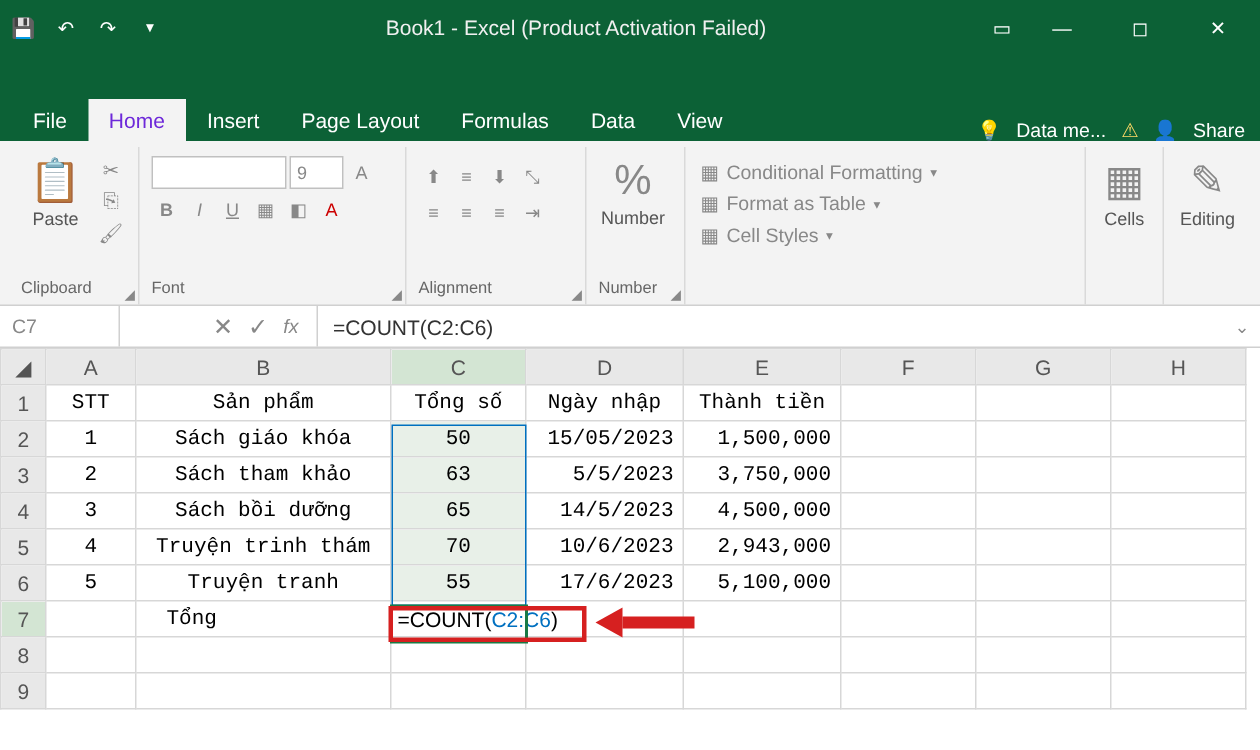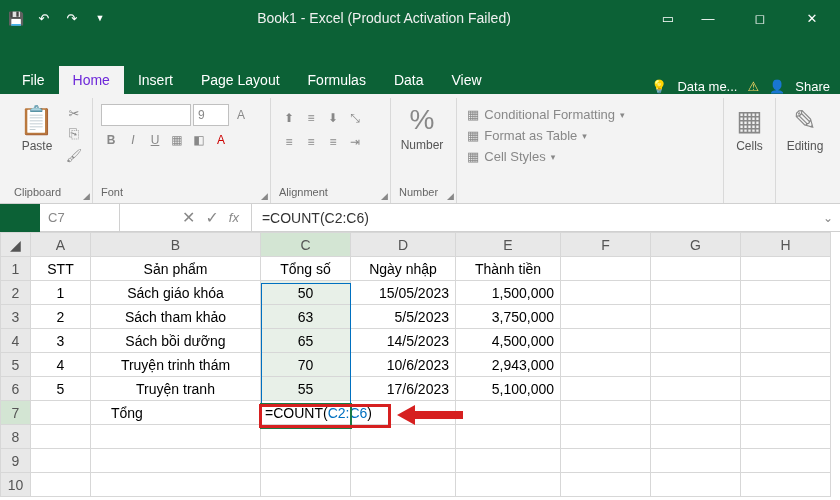--- a/index.html
+++ b/index.html
@@ -28,35 +28,35 @@
 .small-ico { width: 20px; height: 18px; font-size: 13px; color: #888; display: flex; align-items: center; justify-content: center; cursor: pointer; }
 .font-row { display: flex; gap: 2px; align-items: center; }
 .font-box { border: 1px solid #c0c0c0; background: #fff; font-size: 12px; height: 22px; display: flex; align-items: center; padding: 0 4px; color: #888; }
 .font-name { width: 90px; }
 .font-size { width: 36px; }
 .btn-row { display: flex; gap: 2px; margin-top: 4px; }
 .rb-btn { width: 20px; height: 20px; font-size: 12px; color: #888; border: 1px solid transparent; display: flex; align-items: center; justify-content: center; cursor: pointer; }
 .style-item { font-size: 13px; color: #888; padding: 3px 2px; display: flex; align-items: center; gap: 5px; cursor: pointer; }
 .dialog-launcher { position: absolute; bottom: 2px; right: 2px; font-size: 9px; color: #888; cursor: pointer; }
 
-.formula-bar { height: 28px; background: #fff; border-bottom: 1px solid #d0d0d0; display: flex; align-items: center; margin-left: 40px; }
+.formula-bar { height: 28px; background: #fff; border-bottom: 1px solid #d0d0d0; display: flex; align-items: center; }
 .name-box { width: 80px; border-right: 1px solid #d0d0d0; height: 100%; display: flex; align-items: center; padding: 0 8px; font-size: 13px; color: #888; }
 .fx-btns { display: flex; align-items: center; gap: 10px; padding: 0 12px; color: #888; border-right: 1px solid #d0d0d0; height: 100%; }
 .fx-label { font-style: italic; font-size: 13px; }
 .formula-input { flex: 1; padding: 0 10px; font-size: 14px; color: #333; }
 .formula-expand { width: 24px; text-align: center; color: #888; cursor: pointer; font-size: 12px; }
 
 .grid-area { background: #fff; position: relative; height: 296px; overflow: hidden; }
 .grid { border-collapse: collapse; table-layout: fixed; }
 .grid td, .grid th { border: 1px solid #d7d7d7; height: 24px; font-size: 14px; overflow: hidden; white-space: nowrap; }
 .row-hdr { width: 30px; background: #e8e8e8; text-align: center; color: #555; font-weight: normal; font-size: 13px; }
 .col-hdr { background: #e8e8e8; text-align: center; color: #555; font-weight: normal; padding: 2px 0; font-size: 13px; }
 .col-hdr.sel { background: #d3e5d3; }
 .row-hdr.sel { background: #d3e5d3; }
-.cell { padding: 0 6px; text-align: center; }
+.cell { padding: 0 6px; text-align: center; font-family: Liberation Mono, monospace; }
 .cell.left { text-align: left; padding-left: 20px; }
 .cell.right { text-align: right; }
 .sel-range { background: #e8f0e8; }
 .formula-cell { text-align: left; padding: 0 4px; font-size: 14px; position: relative; }
 .highlight-box { position: absolute; border: 3px solid #d62020; left: 259px; top: 172px; width: 132px; height: 24px; pointer-events: none; z-index: 10; }
 .range-border { position: absolute; border: 1.5px solid #0070c0; left: 261px; top: 51px; width: 90px; height: 121px; pointer-events: none; z-index: 5; }
 .active-border { position: absolute; border: 2px solid #1a7a45; left: 260px; top: 171px; width: 92px; height: 26px; pointer-events: none; z-index: 6; }
 .arrow { position: absolute; left: 397px; top: 173px; z-index: 12; display: flex; align-items: center; }
 .arrow-head { width: 0; height: 0; border-top: 10px solid transparent; border-bottom: 10px solid transparent; border-right: 18px solid #d62020; }
 .arrow-line { width: 48px; height: 8px; background: #d62020; }
@@ -322,31 +322,20 @@
           <th class="row-hdr">9</th>
           <td></td>
           <td></td>
           <td></td>
           <td></td>
           <td></td>
           <td></td>
           <td></td>
           <td></td>
         </tr>
-    <tr>
-          <th class="row-hdr">10</th>
-          <td></td>
-          <td></td>
-          <td></td>
-          <td></td>
-          <td></td>
-          <td></td>
-          <td></td>
-          <td></td>
-        </tr>
   </tbody>
     </table>
   <div class="range-border"></div>
   <div class="active-border"></div>
   <div class="highlight-box"></div>
   <div class="arrow">
       <div class="arrow-head"></div>
       <div class="arrow-line"></div>
     </div>
 </div>

